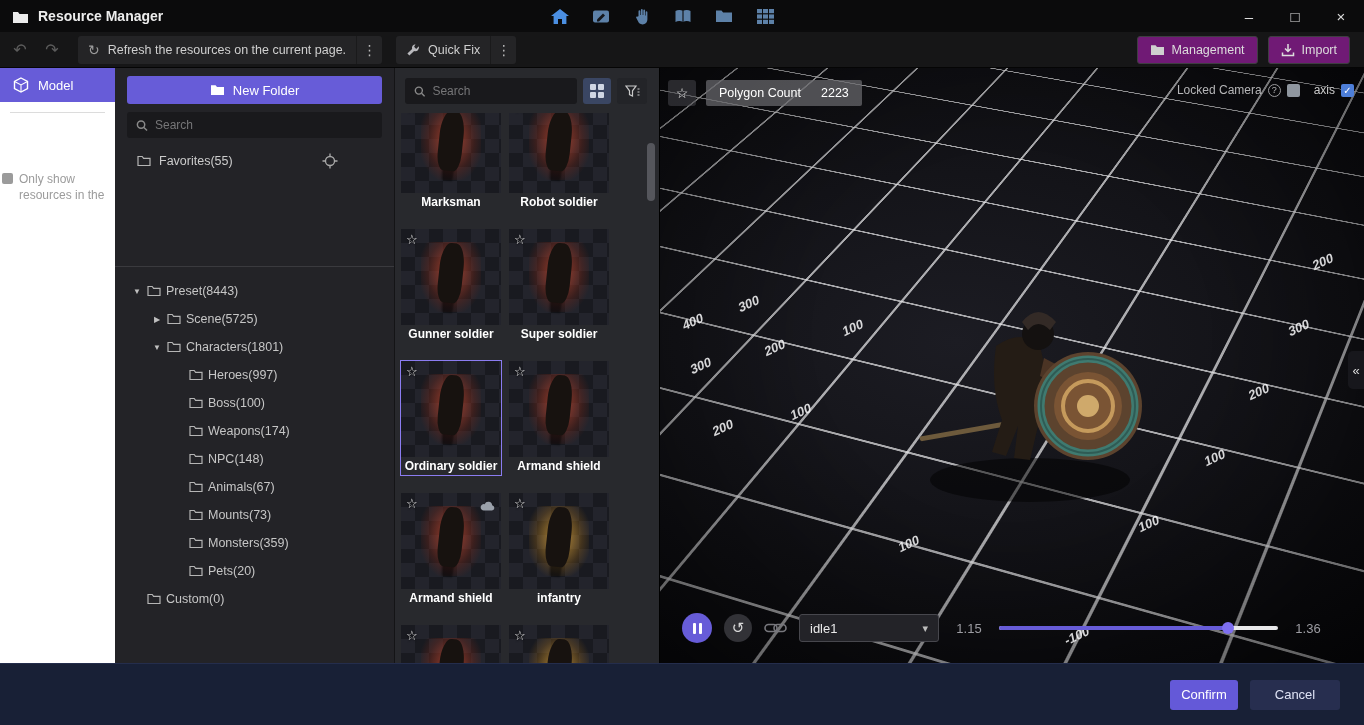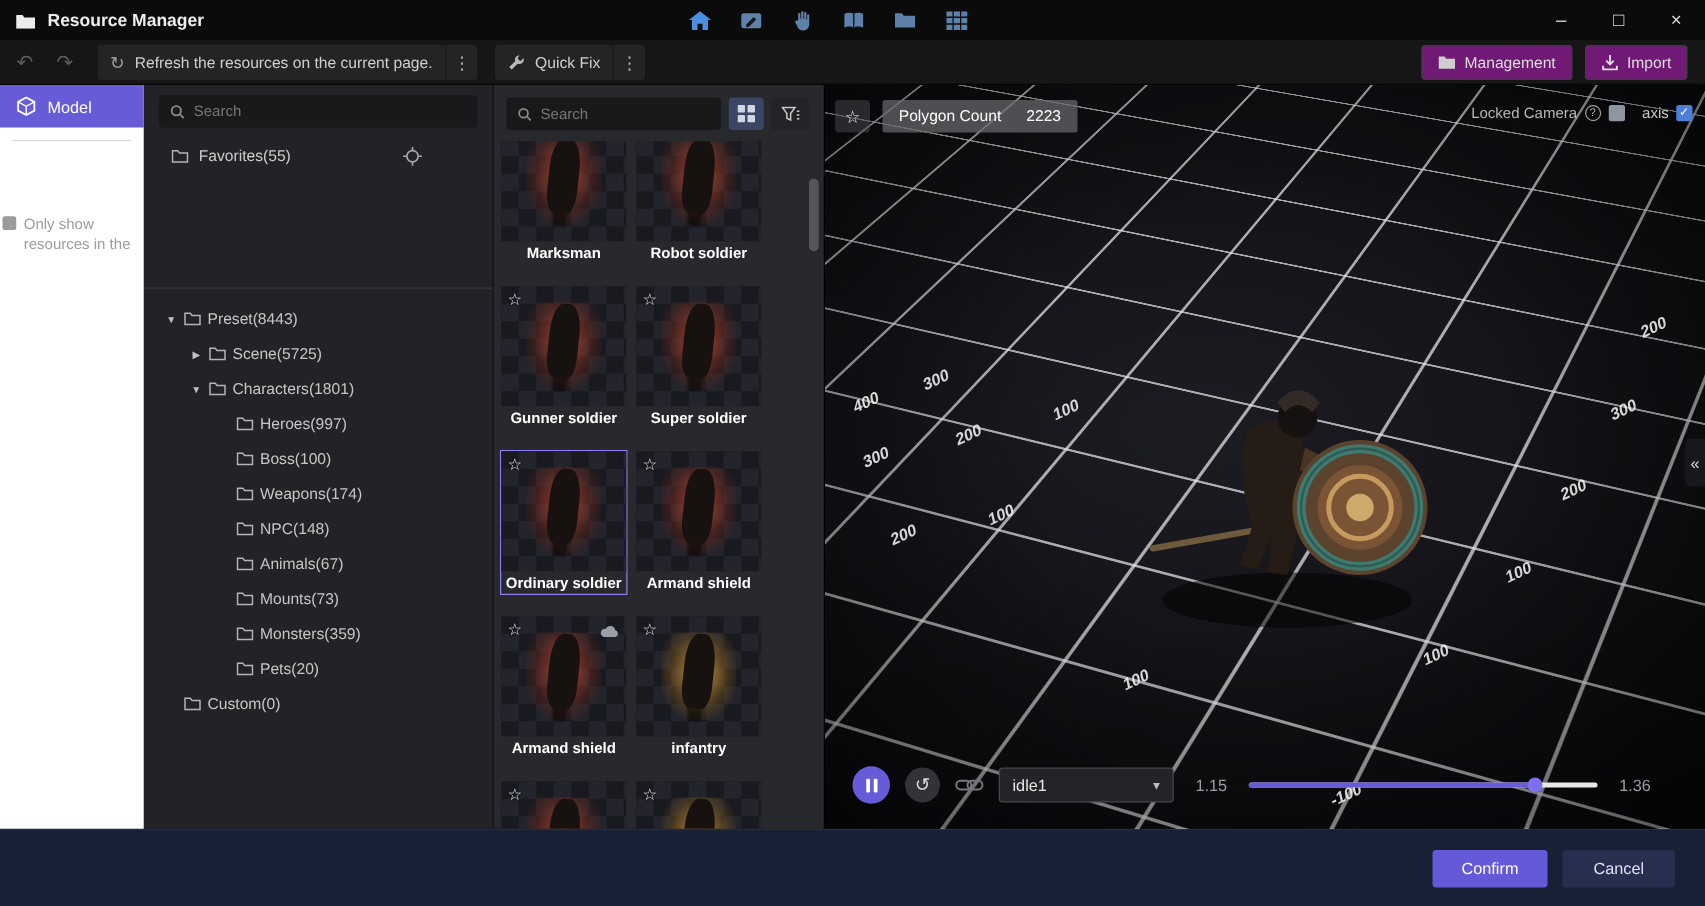--- a/index.html
+++ b/index.html
@@ -126,21 +126,21 @@
   .p-time { color:#9c9ca2; font-size:13px; width:36px; text-align:center; flex:none; }
   .p-slider { flex:1; height:14px; position:relative; display:flex; align-items:center; }
   .p-track { height:4px; width:100%; background:#e8e8ea; border-radius:2px; position:relative; }
   .p-fill { position:absolute; left:0; top:0; bottom:0; width:82%; background:var(--accent); border-radius:2px; }
   .p-thumb { position:absolute; left:82%; top:50%; transform:translate(-50%,-50%); width:12px; height:12px;
     border-radius:50%; background:#7e6ff0; }
 
   
   .footer { height:62px; background:#182036; border-top:1px solid #242d4c; display:flex; align-items:center;
     justify-content:flex-end; gap:12px; padding-right:24px; flex:none; }
-  .btn-confirm { width:92px; height:30px; background:#6459d8; color:#fff; border-radius:3px; font-size:13px;
+  .btn-confirm { width:68px; height:30px; background:#6459d8; color:#fff; border-radius:3px; font-size:13px;
     display:flex; align-items:center; justify-content:center; }
   .btn-cancel { width:90px; height:30px; background:#272e4f; color:#dfe3f5; border-radius:3px; font-size:13px;
     display:flex; align-items:center; justify-content:center; }
 </style>
 </head>
 <body>
 
 <div class="app" data-interactable="false">
 
   <header class="titlebar" data-interactable="false">
@@ -252,20 +252,26 @@
         <span data-interactable="false">Model</span>
       </div>
       <div class="rail-divider" data-interactable="false"></div>
       <div class="only-show" data-interactable="false">
         <span class="os-check" data-interactable="true"></span>
         <span data-interactable="false">Only show resources in the</span>
       </div>
     </aside>
 
     <aside class="tree-panel" data-interactable="false">
+      <div class="newfolder" data-interactable="true">
+        <svg width="15" height="12" viewBox="0 0 15 12" data-interactable="false">
+            <path d="M1 1.2h4.6l1.4 1.8H14v8H1z" fill="#fff"></path>
+          </svg>
+        <span data-interactable="false">New Folder</span>
+      </div>
       <div class="tree-search" data-interactable="true">
         <svg width="13" height="13" viewBox="0 0 13 13" data-interactable="false">
             <circle cx="5.5" cy="5.5" r="4" fill="none" stroke="#8a8a8a" stroke-width="1.6"></circle>
             <line x1="8.6" y1="8.6" x2="12" y2="12" stroke="#8a8a8a" stroke-width="1.6"></line>
           </svg>
         <input type="text" data-interactable="true" placeholder="Search" style="">
       </div>
       <div class="fav-row" data-interactable="true">
         <svg class="ficon" width="14" height="12" viewBox="0 0 14 12" data-interactable="false">
             <path d="M1 1.5h4.2l1.4 1.8H13v7.2H1z" fill="none" stroke="#b5b5b5" stroke-width="1.2"></path>

